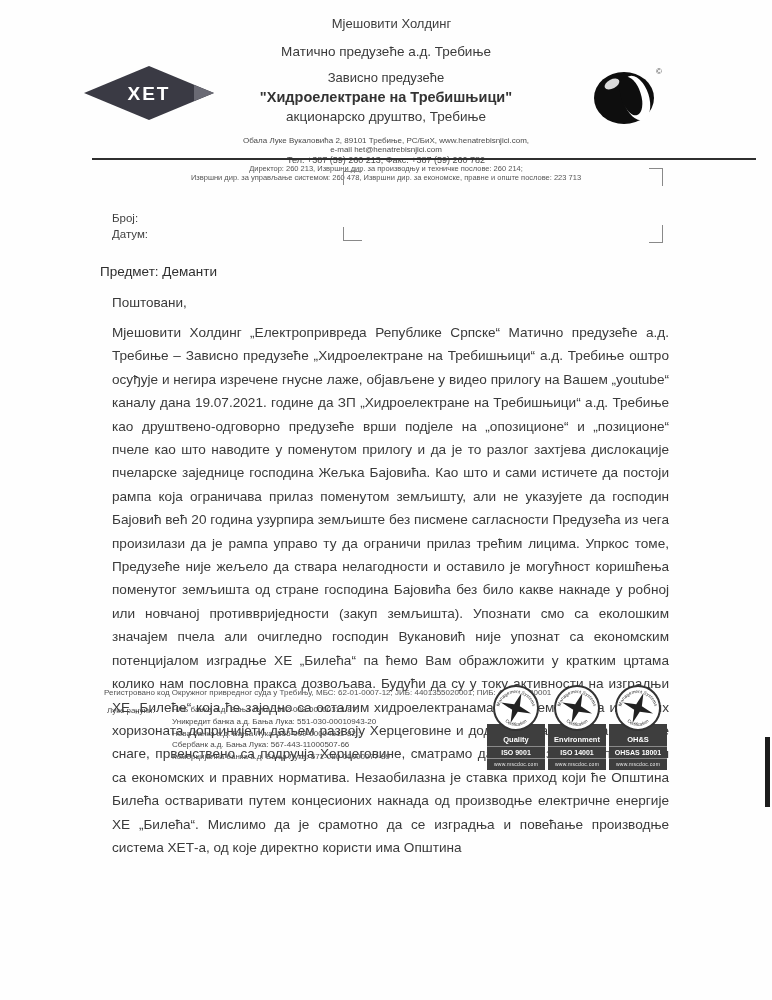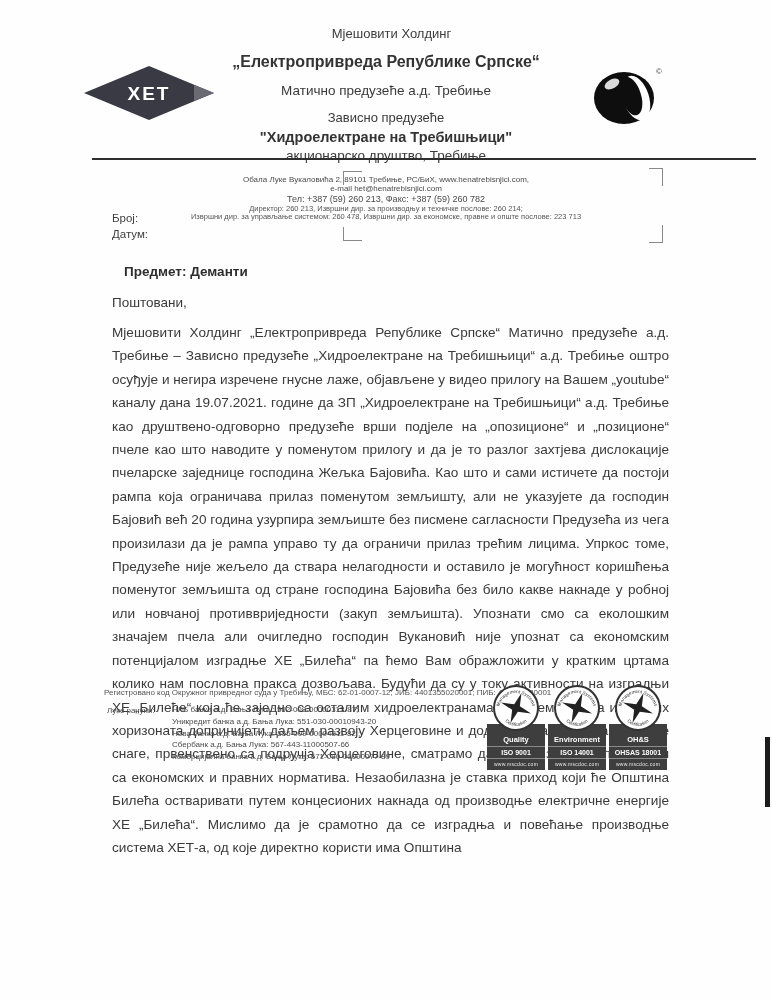--- a/index.html
+++ b/index.html
@@ -3,42 +3,42 @@
 <meta charset="utf-8">
 <style>
   html,body{margin:0;padding:0;background:#e9e9e9;}
   .page{
     position:relative;width:772px;height:1000px;background:#fefefe;
     font-family:"Liberation Sans",sans-serif;color:#3a3a3a;overflow:hidden;
     margin:0 auto;box-shadow:0 0 4px rgba(0,0,0,.2);
   }
   
   .letterhead{position:absolute;left:0;top:16px;width:100%;text-align:center;line-height:1.15;}
-  .h-line1{font-size:13px;color:#3c3c3c;margin:11px 0;padding-left:11px;}
+  .h-line1{font-size:13px;color:#3c3c3c;margin:1px 0;padding-left:11px;}
   .h-line2{font-size:16px;font-weight:bold;color:#333;margin:2px 0;}
   .h-line3{font-size:13.5px;margin:12px 0;}
   .h-line4{font-size:13px;margin:2px 0;}
   .h-line5{font-size:14.5px;font-weight:bold;color:#333;margin:3px 0;}
   .h-line6{font-size:13.5px;margin:2px 0;}
   .h-addr{font-size:8px;color:#4a4a4a;margin-top:11px;}
   .h-email{font-size:8px;color:#4a4a4a;}
   .h-tel{font-size:9px;color:#4a4a4a;margin-top:1px;}
   .h-dir{font-size:7.5px;color:#555;}
   .head-rule{position:absolute;left:92px;top:158px;width:664px;height:2px;background:#2f2f2f;}
   .logo-left{position:absolute;left:82px;top:64px;}
   .logo-right{position:absolute;left:592px;top:58px;}
   
   .corner{position:absolute;}
   .c-tl{left:343px;top:171px;width:18px;height:13px;border-left:1.5px solid #898989;border-top:1.5px solid #898989;}
   .c-tr{left:649px;top:168px;width:13px;height:17px;border-right:1.5px solid #898989;border-top:1.5px solid #898989;}
   .c-bl{left:343px;top:227px;width:18px;height:13px;border-left:1.5px solid #898989;border-bottom:1.5px solid #898989;}
   .c-br{left:649px;top:225px;width:13px;height:17px;border-right:1.5px solid #898989;border-bottom:1.5px solid #898989;}
   
   .meta{position:absolute;left:112px;top:210px;font-size:11.5px;line-height:16px;color:#3f3f3f;}
-  .subject{position:absolute;left:124px;top:264px;font-size:13.5px;font-weight:bold;color:#2e2e2e;}
+  .subject{position:absolute;left:100px;top:264px;font-size:13.5px;font-weight:normal;color:#2e2e2e;}
   .salutation{position:absolute;left:112px;top:295px;font-size:13.5px;color:#3a3a3a;}
   .body-text{
     position:absolute;left:112px;top:321px;width:557px;
     font-size:13.6px;line-height:23.4px;text-align:justify;color:#3a3a3a;
   }
   
   .registration{position:absolute;left:104px;top:688px;font-size:8px;color:#525252;}
   .accounts-label{position:absolute;left:107px;top:706px;font-size:8px;color:#4a4a4a;}
   .accounts{position:absolute;left:172px;top:704px;font-size:8px;line-height:11.8px;color:#4a4a4a;}
   .seals{position:absolute;left:487px;top:684px;display:flex;gap:3px;}
@@ -53,21 +53,20 @@
   .seal-circle{position:absolute;left:5px;top:0;z-index:2;}
   .edge-artifact{position:absolute;right:2px;top:737px;width:5px;height:70px;background:#1c1c1c;}
 </style>
 </head>
 <body>
 
 <div class="page">
 
   <div class="letterhead">
     <div class="h-line1">Мјешовити Холдинг</div>
-    <div class="h-line2">„Електропривреда Републике Српске“</div>
     <div class="h-line3">Матично предузеће а.д. Требиње</div>
     <div class="h-line4">Зависно предузеће</div>
     <div class="h-line5">"Хидроелектране на Требишњици"</div>
     <div class="h-line6">акционарско друштво, Требиње</div>
     <div class="h-addr">Обала Луке Вукаловића 2,  89101 Требиње, РС/БиХ, www.henatrebisnjici.com,</div>
     <div class="h-email">e-mail het@henatrebisnjici.com</div>
     <div class="h-tel">Тел: +387 (59) 260 213, Факс: +387 (59) 260 782</div>
     <div class="h-dir">Директор: 260 213, Извршни дир. за производњу и техничке послове: 260 214;</div>
     <div class="h-dir">Извршни дир. за управљање системом: 260 478, Извршни дир. за економске, правне и опште послове: 223 713</div>
   </div>

